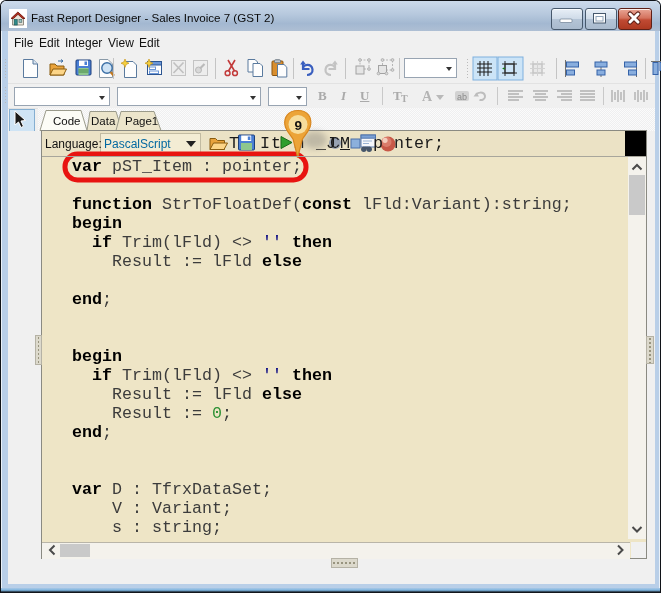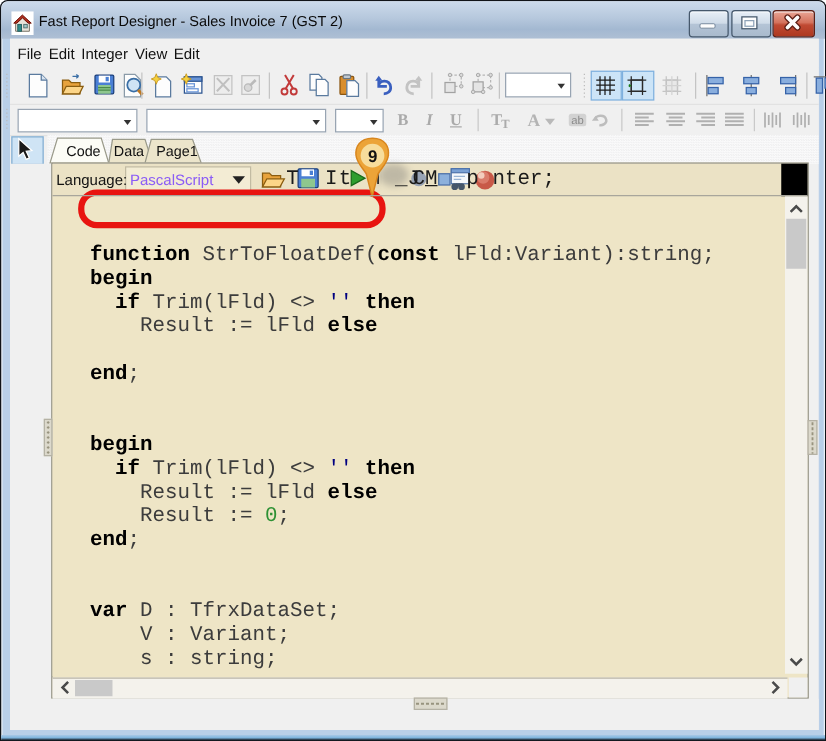--- a/index.html
+++ b/index.html
@@ -308,21 +308,21 @@
   <text x="53" y="17" font-size="11.5" fill="#111">Data</text>
   <text x="87" y="17" font-size="11.5" fill="#111">Page1</text>
 </svg>
 
 <div class="abs" id="leftbar"></div>
 <div class="abs" id="codepanel"></div>
 <div class="abs" id="langbar"></div>
 <div class="abs" style="left:42px;top:156px;width:604px;height:1px;background:#a8a69c;z-index:3;"></div>
 <div class="abs" style="left:100px;top:133px;width:99px;height:19px;background:#f3ecd4;border:1px solid #c2bba2;"></div>
 <div class="abs" style="left:45px;top:137px;font-size:12px;color:#111;">Language:</div>
-<div class="abs" style="left:104px;top:137px;font-size:12px;color:#8b5cf6;">PascalScript</div>
+<div class="abs" style="left:104px;top:137px;font-size:12px;color:#0369a1;">PascalScript</div>
 <svg class="abs" style="left:185px;top:140px;width:12px;height:8px;" viewBox="0 0 12 8">
   <path d="M1 1 l10 0 l-5 6 z" fill="#222"></path>
 </svg>
 
 <svg class="abs" style="left:205px;top:131px;width:200px;height:25px;" viewBox="0 0 200 25">
 
   <g transform="translate(4,3.5)">
     <path d="M1 15 V4 H6.5 L8.5 6 H15.5 V15 Z" fill="#e8a33d" stroke="#8a5d10"></path>
     <path d="M1 15 L4.5 8.5 H18.5 L15 15 Z" fill="#fcd588" stroke="#8a5d10"></path>
   </g>
@@ -359,20 +359,21 @@
 <div class="ghost" style="left:260px;top:134px;">I</div>
 <div class="ghost" style="left:271px;top:134px;">t</div>
 <div class="ghost" style="left:294px;top:134px;">m</div>
 <div class="ghost" style="left:316px;top:134px;">_J</div>
 <div class="ghost" style="left:330px;top:134px;">C</div>
 <div class="ghost" style="left:340px;top:134px;text-decoration:underline;">M</div>
 <div class="ghost" style="left:373px;top:134px;">p</div>
 <div class="ghost" style="left:394px;top:134px;">nter;</div>
 
 <div class="abs" id="codearea">
+<div class="cl" style="top:1px"><span class="kw">var</span> pST_Item : pointer;</div>
 <div class="cl" style="top:39px"><span class="kw">function</span> StrToFloatDef(<span class="kw">const</span> lFld:Variant):string;</div>
 <div class="cl" style="top:58px"><span class="kw">begin</span></div>
 <div class="cl" style="top:77px">  <span class="kw">if</span> Trim(lFld) &lt;&gt; <span class="str">''</span> <span class="kw">then</span></div>
 <div class="cl" style="top:96px">    Result := lFld <span class="kw">else</span></div>
 <div class="cl" style="top:134px"><span class="kw">end</span>;</div>
 <div class="cl" style="top:191px"><span class="kw">begin</span></div>
 <div class="cl" style="top:210px">  <span class="kw">if</span> Trim(lFld) &lt;&gt; <span class="str">''</span> <span class="kw">then</span></div>
 <div class="cl" style="top:229px">    Result := lFld <span class="kw">else</span></div>
 <div class="cl" style="top:248px">    Result := <span class="num">0</span>;</div>
 <div class="cl" style="top:267px"><span class="kw">end</span>;</div>

